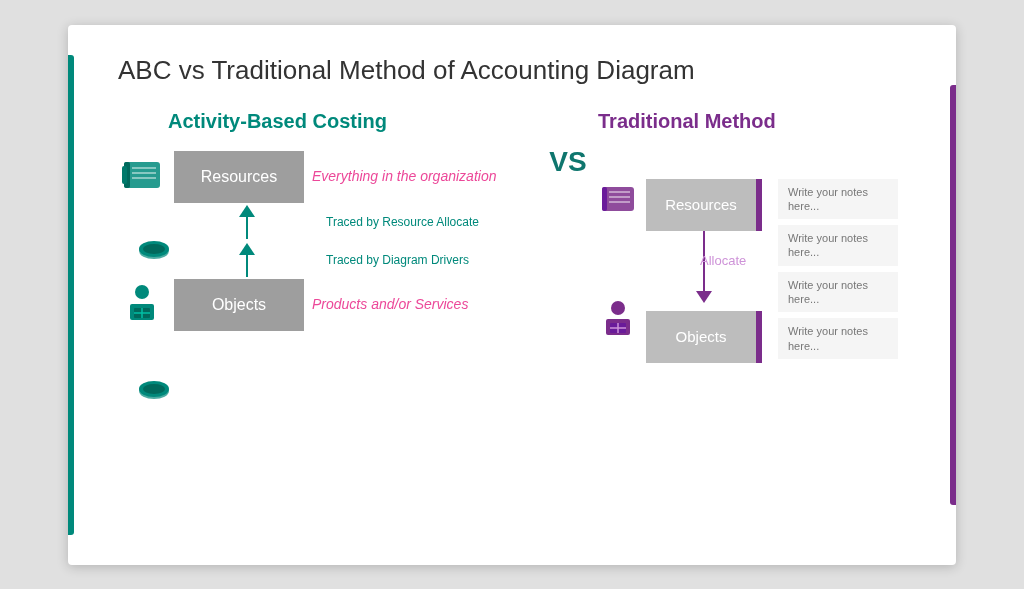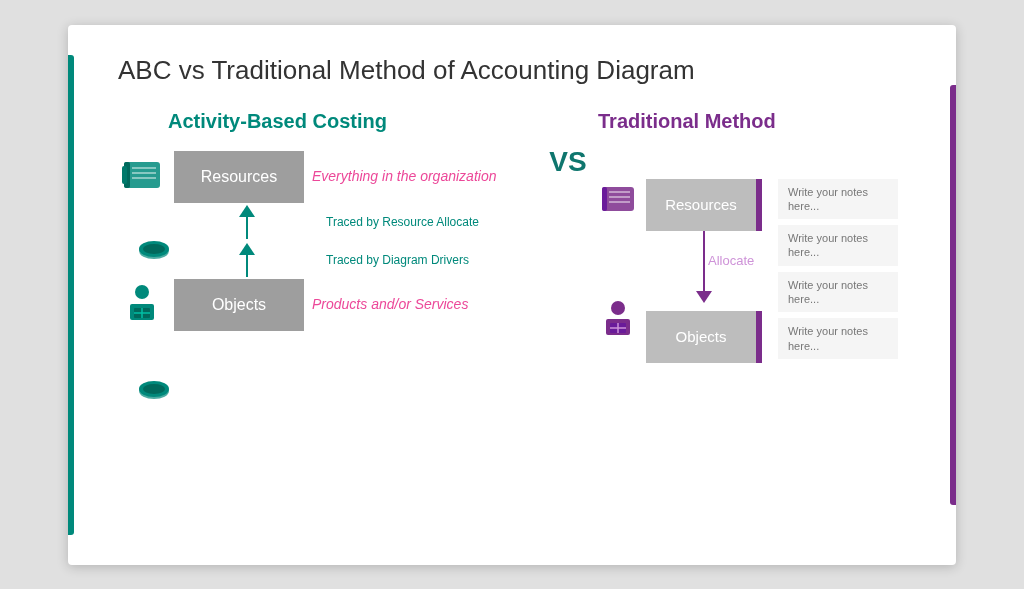--- a/index.html
+++ b/index.html
@@ -211,21 +211,21 @@
     }
     .trad-arrow-down {
       width: 0;
       height: 0;
       border-left: 8px solid transparent;
       border-right: 8px solid transparent;
       border-top: 12px solid #7b2d8b;
     }
     .allocate-label {
       position: absolute;
-      left: 12px;
+      left: 4px;
       top: 22px;
       font-size: 13px;
       color: #ce93d8;
       white-space: nowrap;
     }
     
     .notes-col {
       display: flex;
       flex-direction: column;
       gap: 6px;

